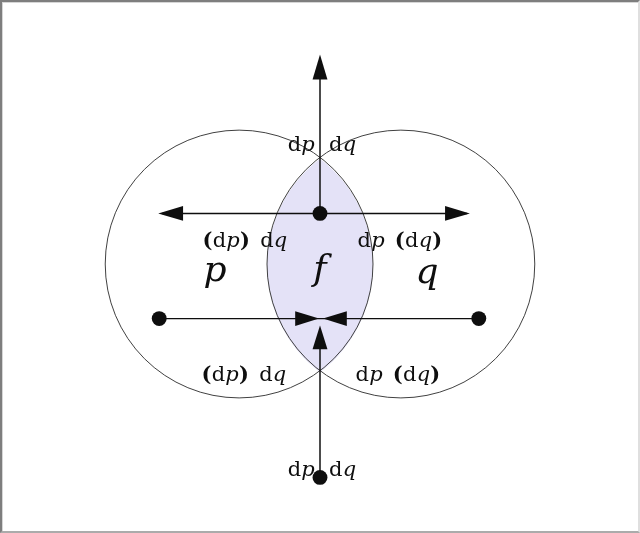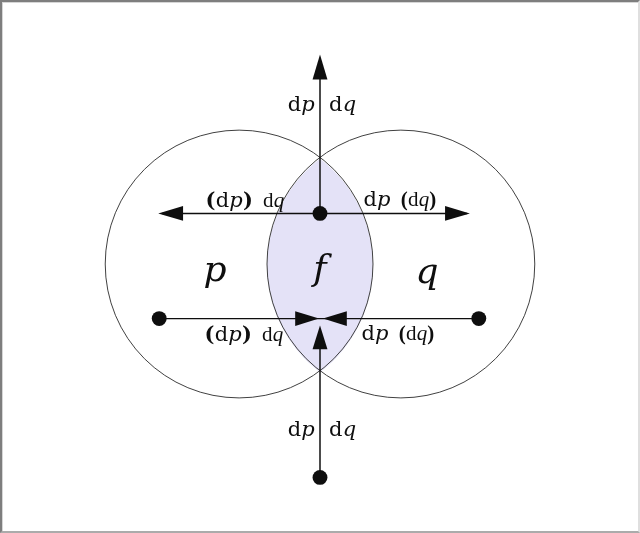--- a/index.html
+++ b/index.html
@@ -29,25 +29,26 @@
     height: 100%;
   }
   .lbl {
     position: absolute;
     transform: translateX(-50%);
     font-size: 21px;
     line-height: 1;
     color: #0e0e0e;
     white-space: nowrap;
     letter-spacing: 0.2px;
+    margin-top: 40px;
   }
   .lbl i { font-style: italic; }
   .pr { font-weight: bold; font-style: normal; }
   .tok { display: inline-block; }
-  .gap { margin-left: 10px; font-family: Liberation Serif, serif; }
+  .gap { margin-left: 10px; }
   .widegap { margin-left: 14px; }
   .region {
     position: absolute;
     transform: translate(-50%, -50%);
     font-size: 36px;
     font-style: italic;
     line-height: 1;
     color: #0e0e0e;
   }
 </style>

